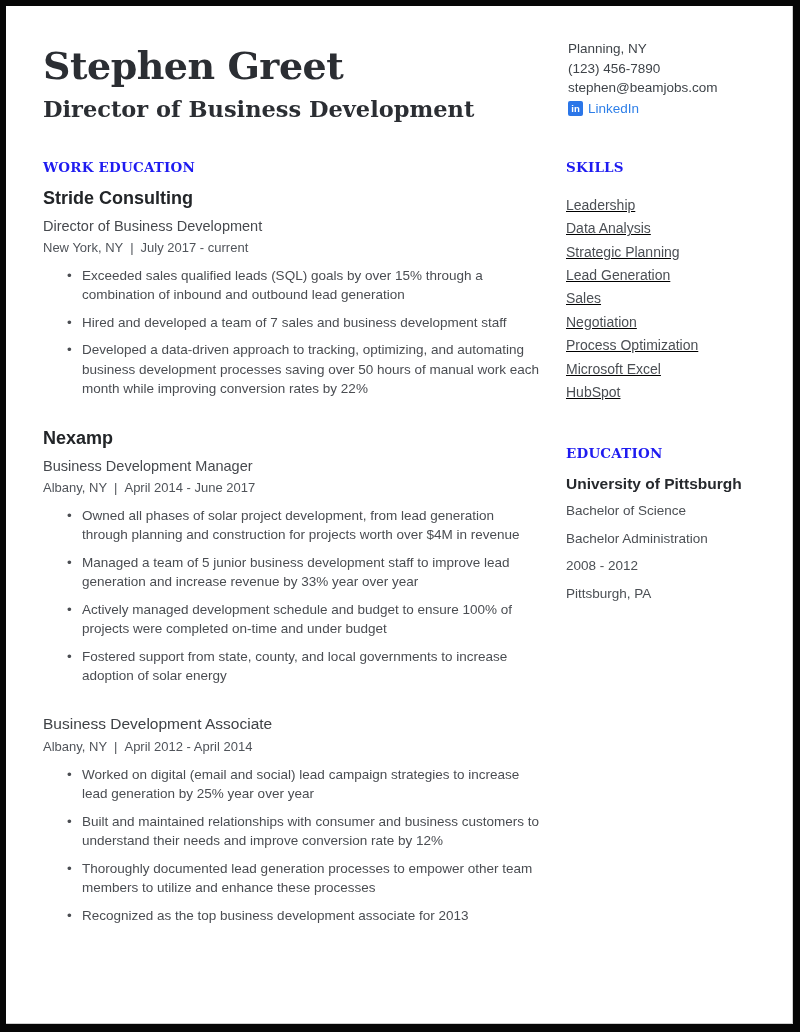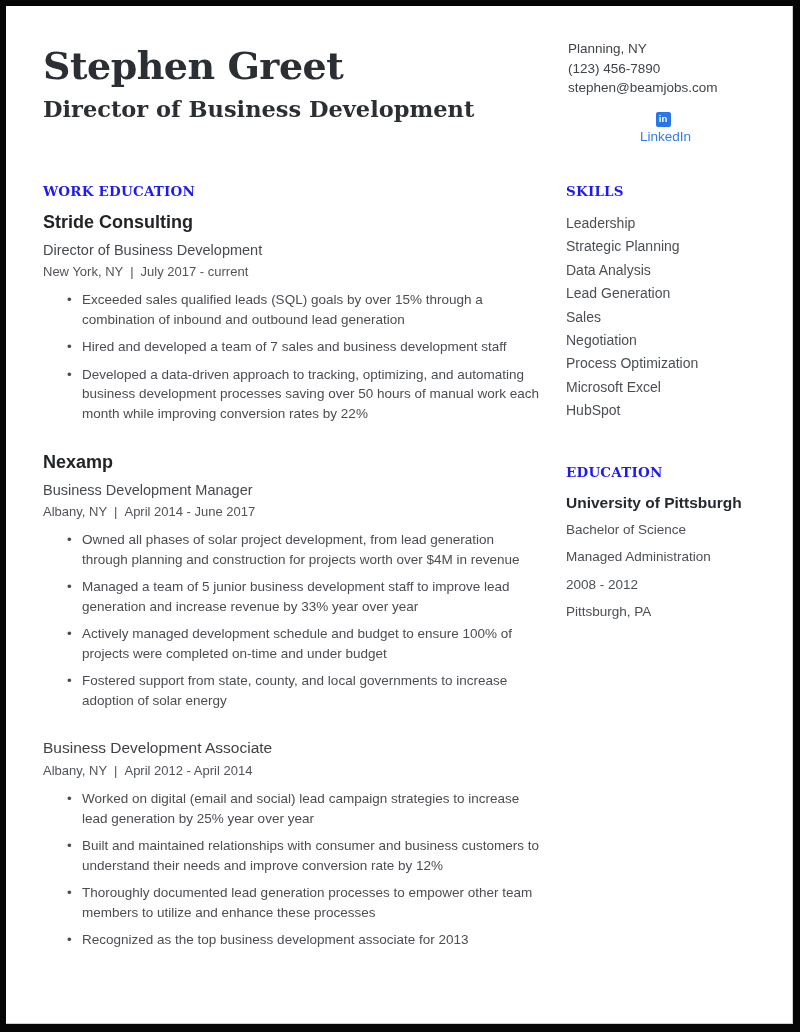--- a/index.html
+++ b/index.html
@@ -38,21 +38,21 @@
     margin: 8px 0 0 0;
   }
   .contact {
     font-size: 13.5px;
     color: #3f4449;
     line-height: 19.5px;
     margin-top: -5px;
     min-width: 195px;
   }
   .contact-line { white-space: nowrap; }
-  .linkedin-row { display: flex; align-items: center; margin-top: 14px; flex-direction: column; }
+  .linkedin-row { display: flex; align-items: center; margin-top: 1px; }
   .li-icon {
     display: inline-flex; align-items: center; justify-content: center;
     width: 15px; height: 15px;
     background: #2b76e8;
     border-radius: 2px;
     color: #ffffff;
     font-size: 9.5px; font-weight: 700;
     margin-right: 5px;
     line-height: 1;
   }
@@ -88,21 +88,21 @@
     color: #4a4d52;
     margin-top: 8px;
   }
   ul.bullets li::before {
     content: "\2022";
     position: absolute;
     left: 24px; top: 0;
     color: #4a4d52;
   }
   
-  ul.skills { list-style: none; margin: 13px 0 0 0; padding: 0; }
+  ul.skills { list-style: none; margin: 19px 0 0 0; padding: 0; text-decoration: underline; }
   ul.skills li { font-size: 14px; color: #4b4f54; line-height: 23.4px; }
   .edu-block { margin-top: 41px; }
   .edu-school { font-size: 15.5px; font-weight: 700; color: #26292d; margin: 14px 0 0 0; }
   .edu-line { font-size: 13.5px; color: #4b4f54; line-height: 19.5px; margin-top: 8px; }
   .edu-lines { margin-top: 5px; }
 </style>
 </head>
 <body>
 
 <div class="page">
@@ -167,37 +167,37 @@
           <li>Recognized as the top business development associate for 2013</li>
         </ul>
       </div>
     </div>
 
     <div class="col-right">
       <div>
         <h3 class="section-heading">SKILLS</h3>
         <ul class="skills">
           <li>Leadership</li>
+          <li>Data Analysis</li>
           <li>Strategic Planning</li>
-          <li>Data Analysis</li>
           <li>Lead Generation</li>
           <li>Sales</li>
           <li>Negotiation</li>
           <li>Process Optimization</li>
           <li>Microsoft Excel</li>
           <li>HubSpot</li>
         </ul>
       </div>
 
       <div class="edu-block">
         <h3 class="section-heading">EDUCATION</h3>
         <div class="edu-school">University of Pittsburgh</div>
         <div class="edu-lines">
           <div class="edu-line">Bachelor of Science</div>
-          <div class="edu-line">Managed Administration</div>
+          <div class="edu-line">Bachelor Administration</div>
           <div class="edu-line">2008 - 2012</div>
           <div class="edu-line">Pittsburgh, PA</div>
         </div>
       </div>
     </div>
 
   </div>
 </div>
 
 </body></html>

